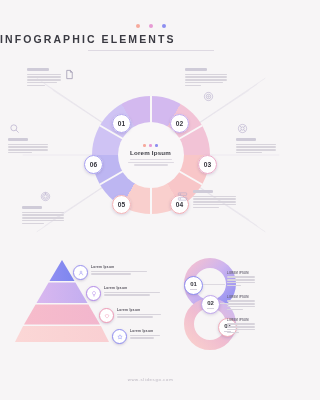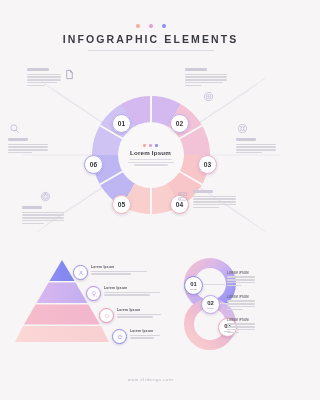--- a/index.html
+++ b/index.html
@@ -5,21 +5,21 @@
   html,body{margin:0;padding:0;}
   body{
     width:301px;height:400px;overflow:hidden;
     background:#f7f5f6;
     font-family:"Liberation Sans", sans-serif;
     color:#3b3b42;
   }
   .page{position:relative;width:301px;height:400px;}
 
   
-  .header{position:absolute;top:24px;left:0;width:301px;text-align:center;}
+  .header{position:absolute;top:24px;left:0;width:301px;}
   .dots{display:flex;justify-content:center;gap:9px;margin-bottom:5px;}
   .dot{width:4px;height:4px;border-radius:50%;}
   .title{
     font-size:10.5px;letter-spacing:2.1px;font-weight:600;
     color:#3a3a42;white-space:nowrap;
   }
   .title-rule{width:126px;height:1px;background:#ded9e2;margin:5px auto 0;}
 
   
   .lines{display:flex;flex-direction:column;gap:1.6px;}

